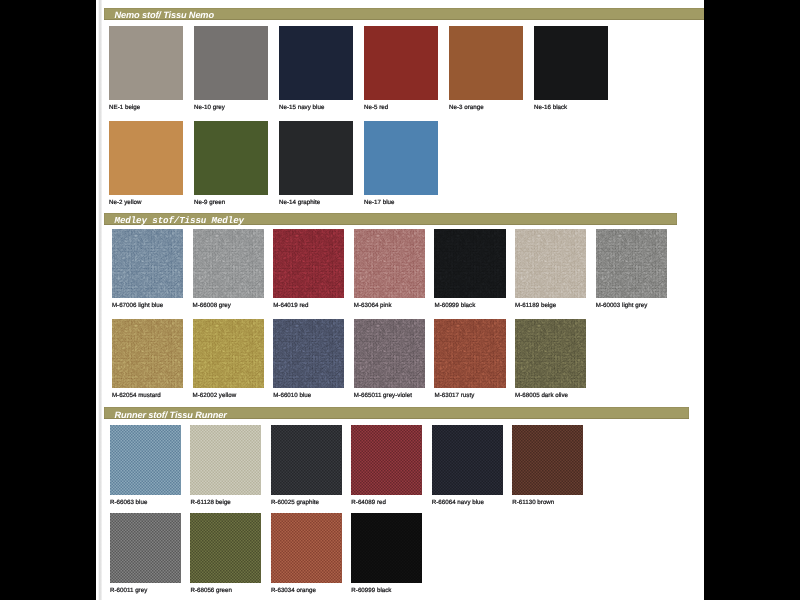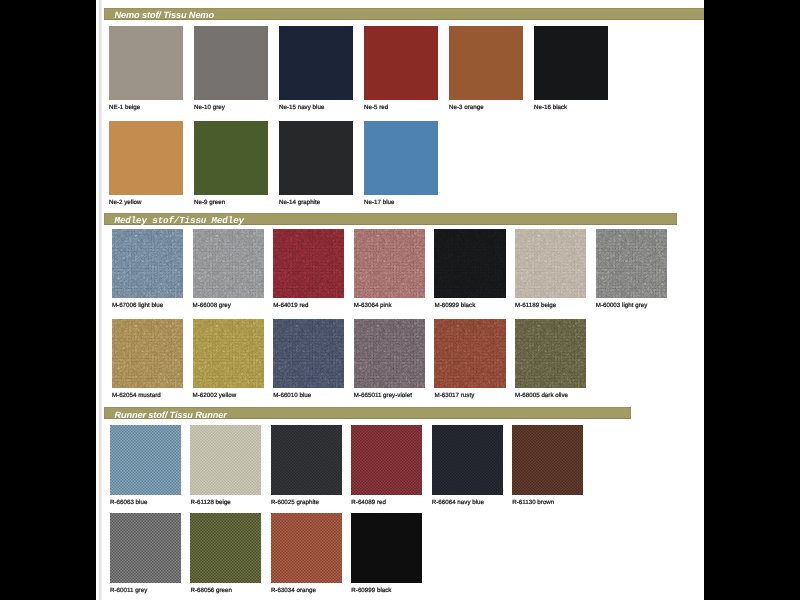--- a/index.html
+++ b/index.html
@@ -258,21 +258,21 @@
                   <rect width="100%" height="100%" filter="url(#grainFilter)"></rect>
                 </svg>
               </div>
             </div>
             <div class="lbl" style="top: 72.5px; color: rgb(21, 21, 24);">M-68005 dark olive</div>
           </div>
         </div>
     </section>
 
     <section class="section">
-      <div class="sec-bar" style="left: 8px; top: 407.3px; width: 527px; background: rgb(161, 155, 100);">
+      <div class="sec-bar" style="left: 8px; top: 407.3px; width: 585px; background: rgb(161, 155, 100);">
         <span>Runner stof/ Tissu Runner</span>
       </div>
       <div class="grid">
           <div class="cell" style="left: 14px; top: 425.1px; width: 70.9px;">
             <div class="sw" style="width: 70.9px; height: 69.8px; background: rgb(117, 149, 171);">
               <div class="tex tex-weave"></div>
             </div>
             <div class="lbl" style="top: 73.6px; color: rgb(21, 21, 24);">R-66063 blue</div>
           </div>
           <div class="cell" style="left: 94.44px; top: 425.1px; width: 70.9px;">

